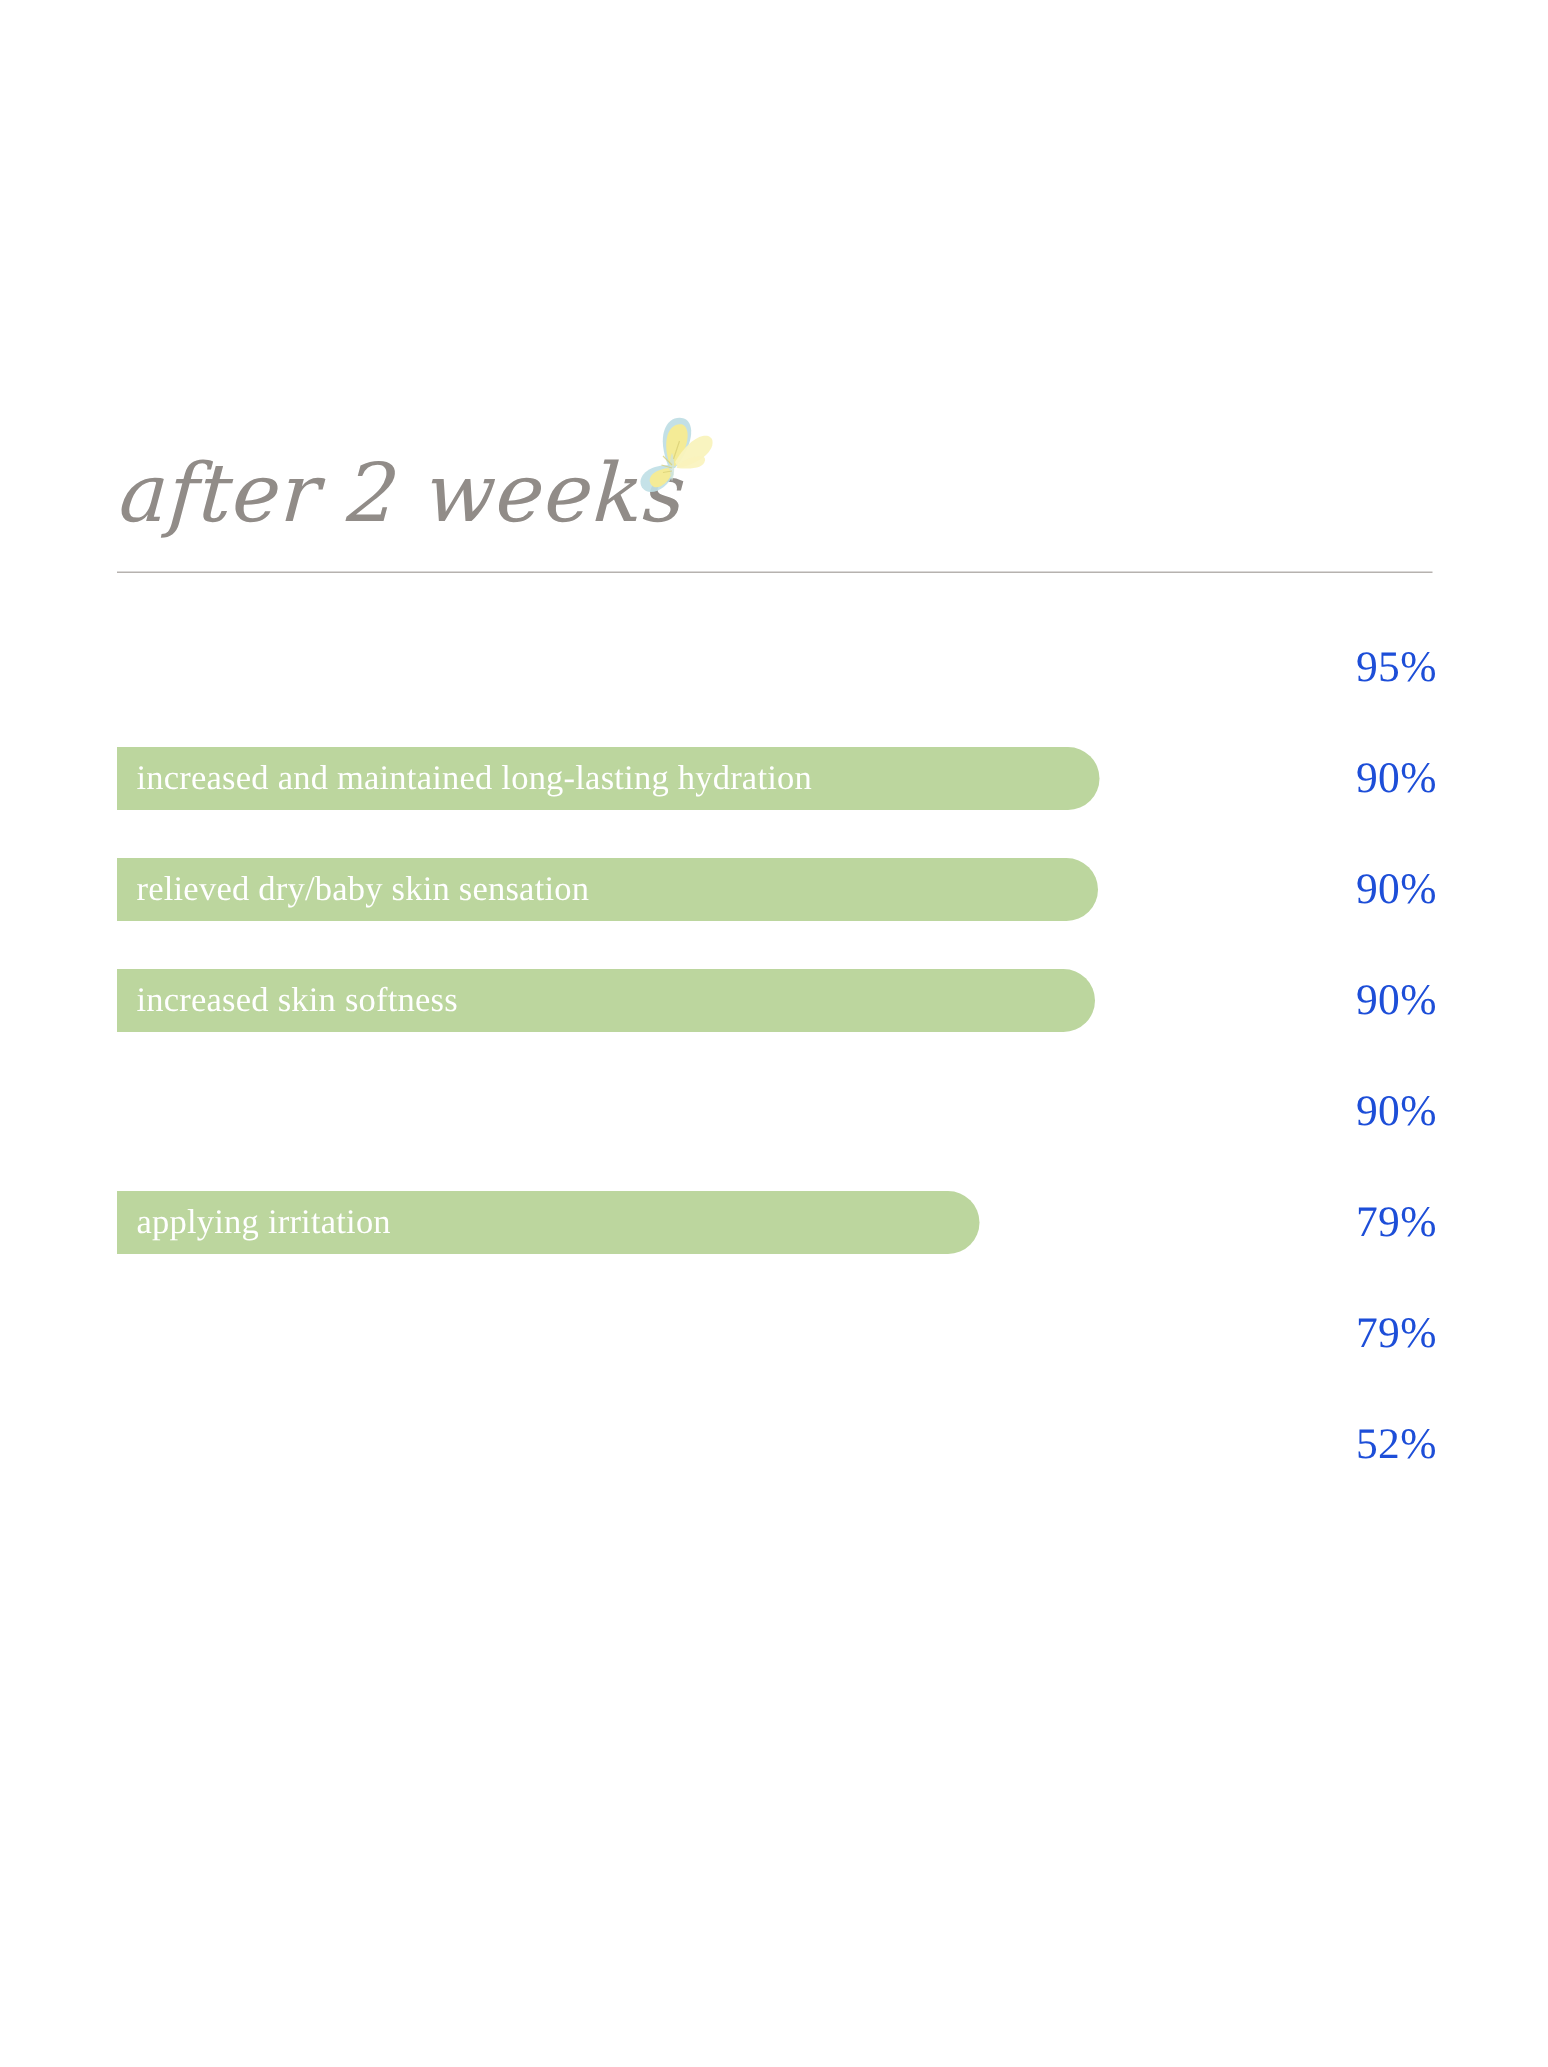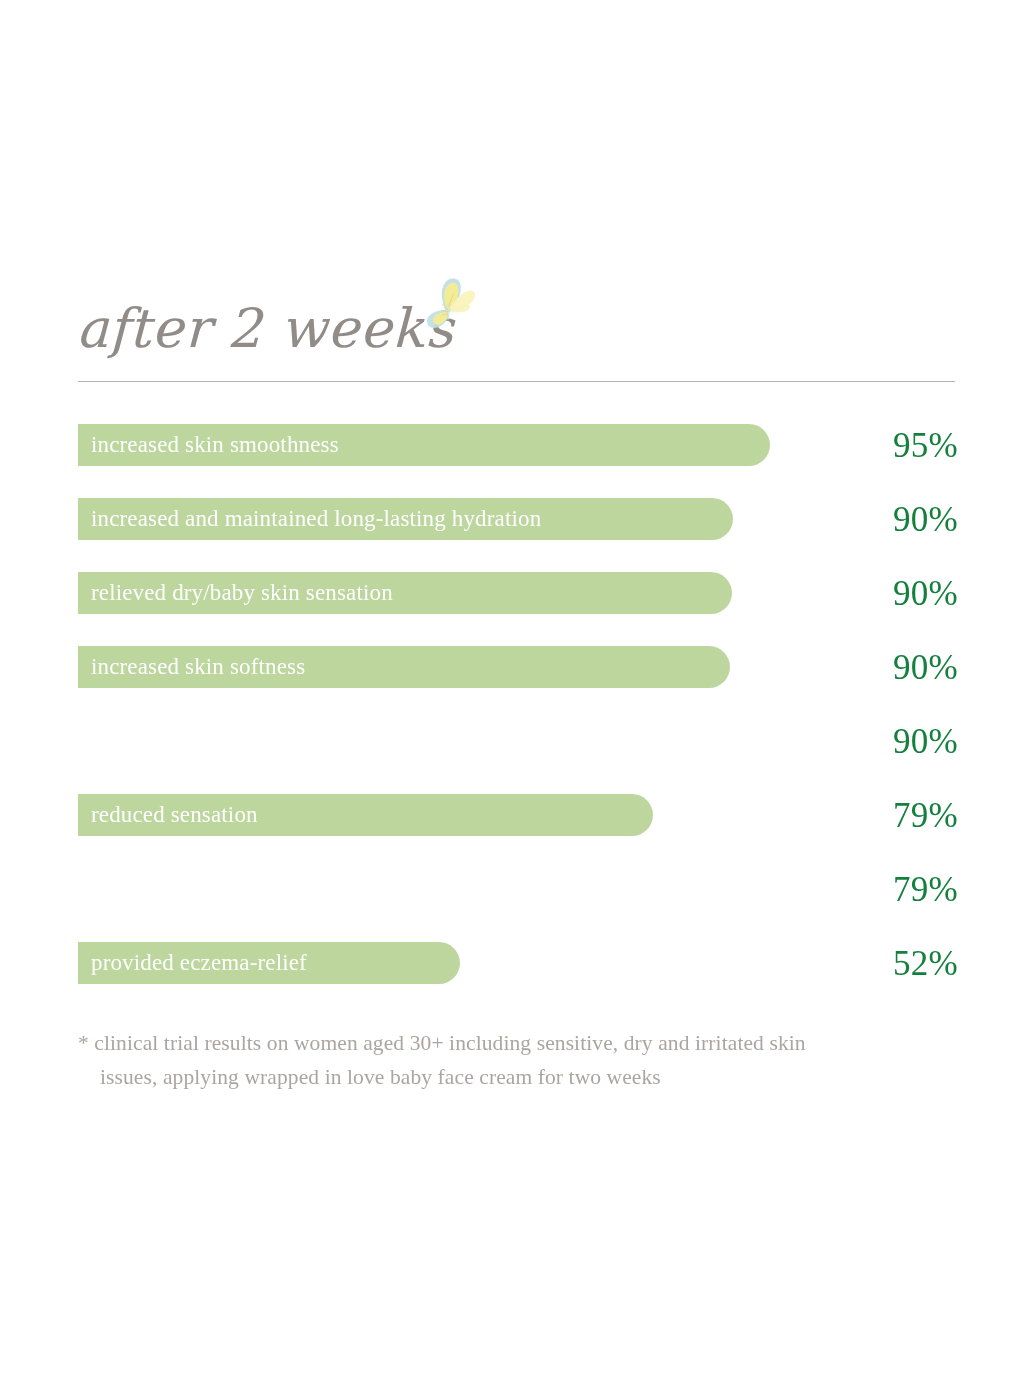--- a/index.html
+++ b/index.html
@@ -102,23 +102,23 @@
   }
   .value {
     position: absolute;
     right: 0;
     top: 0;
     height: 42px;
     display: flex;
     align-items: center;
     justify-content: flex-end;
     width: 120px;
-    font-size: 35px;
+    font-size: 29px;
     line-height: 1;
-    color: #15803d;
+    color: #1d4ed8;
     font-family: "Liberation Serif", "DejaVu Serif", serif;
     letter-spacing: 0.3px;
   }
 
   
   .footnote {
     position: absolute;
     left: 78px;
     top: 1026px;
     width: 890px;
@@ -169,23 +169,20 @@
         </g>
       </svg>
     </span>
 
     <div class="rule"></div>
   </div>
 
   <div class="chart">
 
     <div class="row">
-      <div class="bar" style="width:692px">
-        <span class="bar-label">increased skin smoothness</span>
-      </div>
       <div class="value">95%</div>
     </div>
 
     <div class="row">
       <div class="bar" style="width:655px">
         <span class="bar-label">increased and maintained long-lasting hydration</span>
       </div>
       <div class="value">90%</div>
     </div>
 
@@ -202,36 +199,29 @@
       </div>
       <div class="value">90%</div>
     </div>
 
     <div class="row">
       <div class="value">90%</div>
     </div>
 
     <div class="row">
       <div class="bar" style="width:575px">
-        <span class="bar-label">reduced sensation</span>
+        <span class="bar-label">applying irritation</span>
       </div>
       <div class="value">79%</div>
     </div>
 
     <div class="row">
       <div class="value">79%</div>
     </div>
 
     <div class="row">
-      <div class="bar" style="width:382px">
-        <span class="bar-label">provided eczema-relief</span>
-      </div>
       <div class="value">52%</div>
     </div>
 
   </div>
 
-  <div class="footnote">
-    <span class="fn-line">* clinical trial results on women aged 30+ including sensitive, dry and irritated skin</span>
-    <span class="fn-line indent">issues, applying wrapped in love baby face cream for two weeks</span>
-  </div>
 
 </div>
 
 </body></html>

